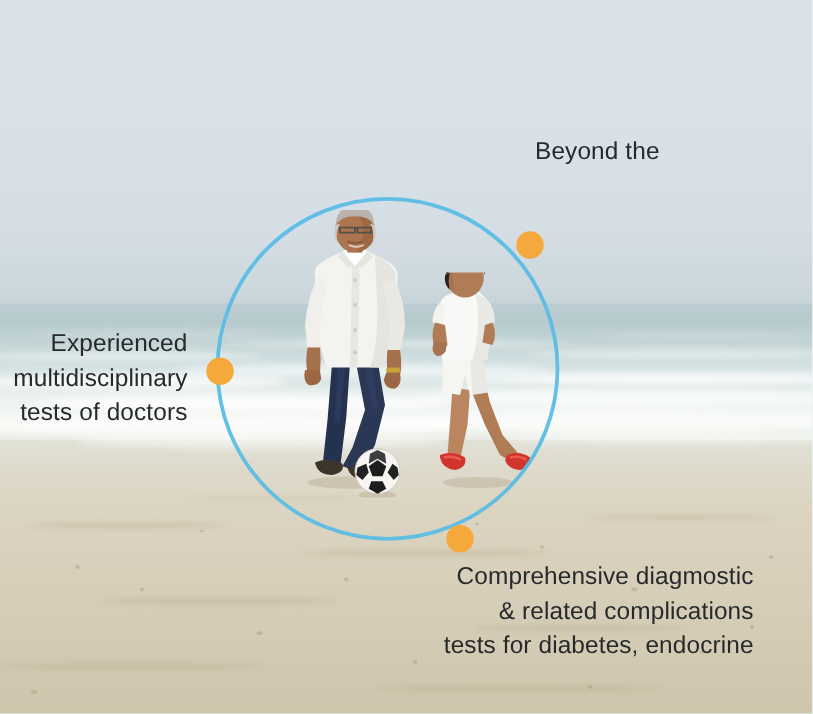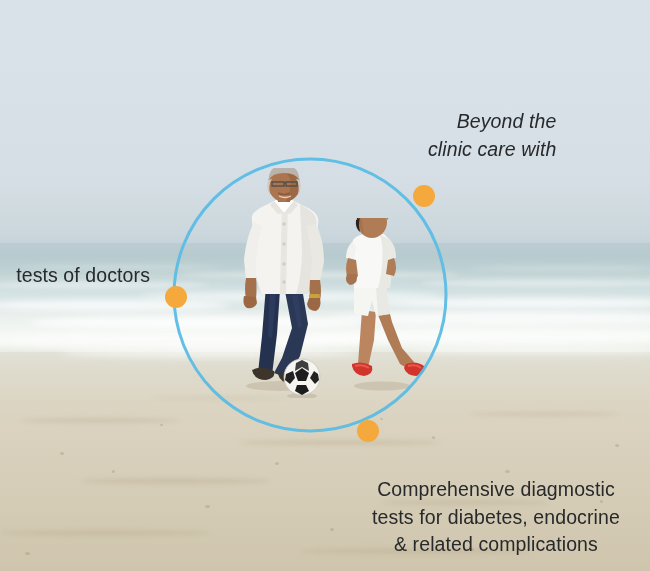--- a/index.html
+++ b/index.html
@@ -130,23 +130,23 @@
 
   
   .caption {
     position: absolute;
     color: #27292b;
     font-size: 19.5px;
     line-height: 27.5px;
     letter-spacing: 0.1px;
     white-space: nowrap;
   }
-  #cap-top    { left: 428px; top: 108px; text-align: right; font-style: italic; }
+  #cap-top    { left: 428px; top: 108px; text-align: center; }
   #cap-left   { right: 500px; top: 262px; text-align: right; }
-  #cap-bottom { left: 372px; top: 448px; text-align: center; margin-top: 28px; }
+  #cap-bottom { left: 355px; top: 448px; text-align: right; }
 </style>
 </head>
 <body>
 
 <div id="scene">
 
   <div class="layer" id="sky"></div>
   <div class="layer" id="sea-far"></div>
   <div class="layer" id="sea-mid"></div>
   <div class="layer" id="surf"></div>
@@ -303,26 +303,27 @@
   <svg id="ring-svg">
     <circle cx="310" cy="295" r="136" fill="none" stroke="#5bbce4" stroke-width="3" opacity="0.95"></circle>
   </svg>
 
   <div class="dot" style="left:413px; top:185px;"></div>
   <div class="dot" style="left:165px; top:286px;"></div>
   <div class="dot" style="left:357px; top:420px;"></div>
 
   <div class="caption" id="cap-top">
     <div>Beyond the</div>
-    <div>clinic care with</div>
   </div>
 
   <div class="caption" id="cap-left">
+    <div>Experienced</div>
+    <div>multidisciplinary</div>
     <div>tests of doctors</div>
   </div>
 
   <div class="caption" id="cap-bottom">
     <div>Comprehensive diagmostic</div>
+    <div>&amp; related complications</div>
     <div>tests for diabetes, endocrine</div>
-    <div>&amp; related complications</div>
   </div>
 
 </div>
 
 </body></html>

